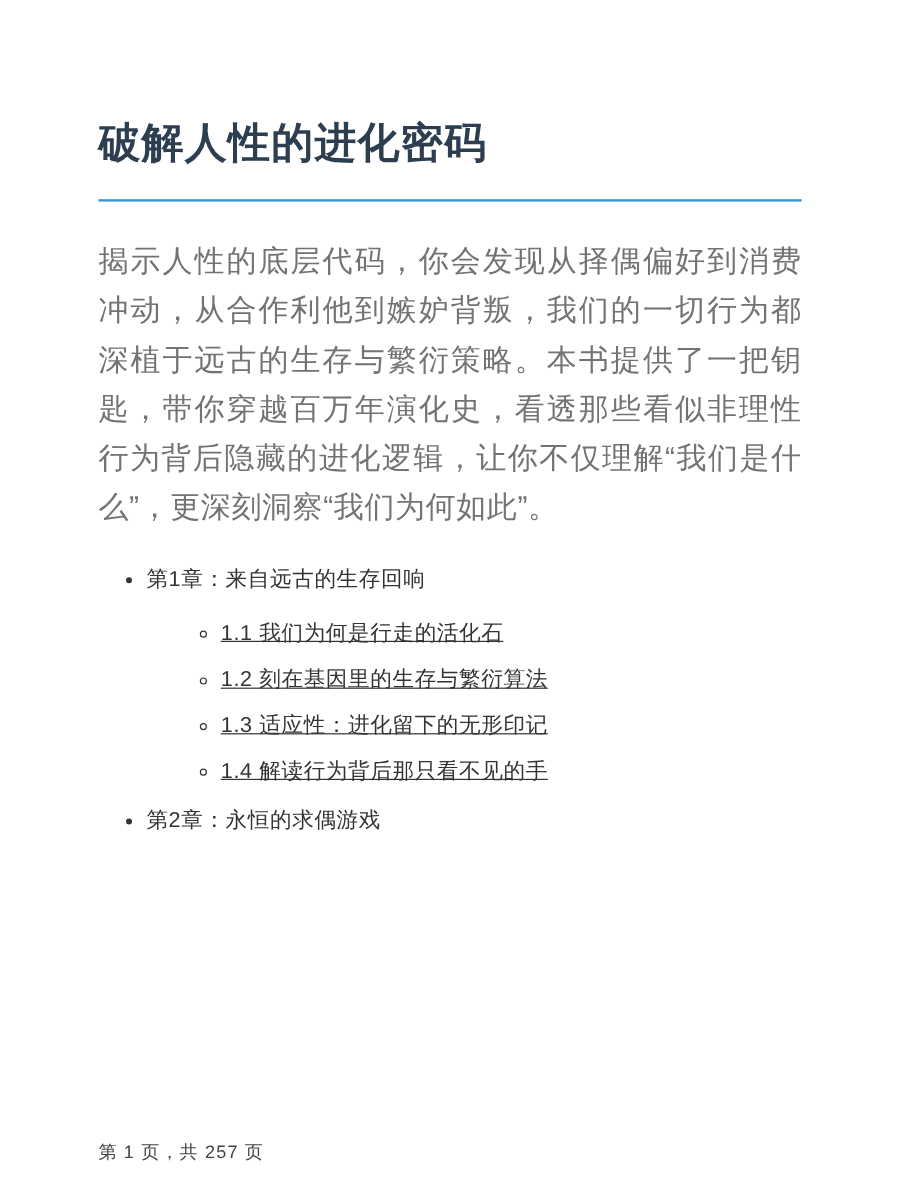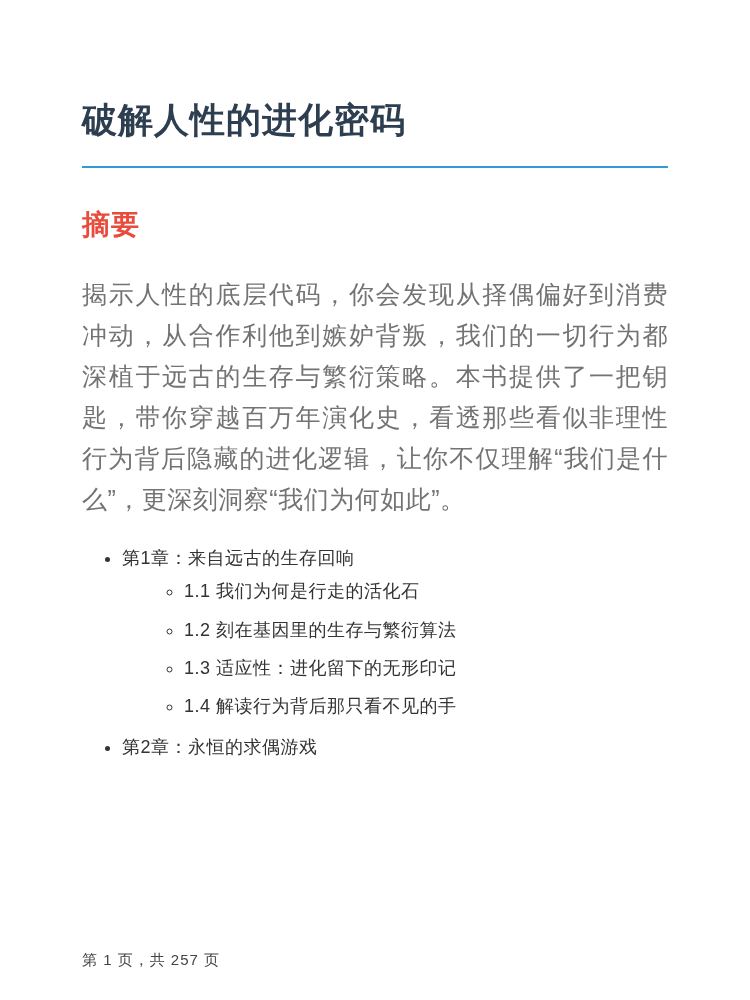--- a/index.html
+++ b/index.html
@@ -48,44 +48,44 @@
   .toc-heading { margin-top: 50px; }
   .toc-list {
     margin-top: 26px;
     padding-left: 40px;
     list-style-type: disc;
     font-size: 18px;
     color: #333333;
   }
   .toc-list > li { margin-bottom: 16px; line-height: 1.4; letter-spacing: 0.5px; }
   .toc-sublist {
-    margin-top: 8px;
+    margin-top: 20px;
     margin-bottom: 4px;
     padding-left: 62px;
     list-style-type: circle;
+    text-decoration: underline;
   }
   .toc-sublist > li { margin-bottom: 13px; line-height: 1.4; }
   .page-footer {
     margin-top: auto;
     padding: 20px 0 30px 0;
     font-size: 15px;
     color: #444444;
     letter-spacing: 1px;
   }
 </style>
 </head>
 <body>
 
 <div class="page">
 
   <h1 class="doc-title">破解人性的进化密码</h1>
 
   <div class="title-divider"></div>
 
-  <h2 class="section-heading abstract-heading">摘要</h2>
 
   <p class="abstract-text">揭示人性的底层代码，你会发现从择偶偏好到消费冲动，从合作利他到嫉妒背叛，我们的一切行为都深植于远古的生存与繁衍策略。本书提供了一把钥匙，带你穿越百万年演化史，看透那些看似非理性行为背后隐藏的进化逻辑，让你不仅理解“我们是什么”，更深刻洞察“我们为何如此”。</p>
 
 
   <ul class="toc-list">
     <li>
       <span>第1章：来自远古的生存回响</span>
       <ul class="toc-sublist">
         <li>
           <span>1.1 我们为何是行走的活化石</span>

